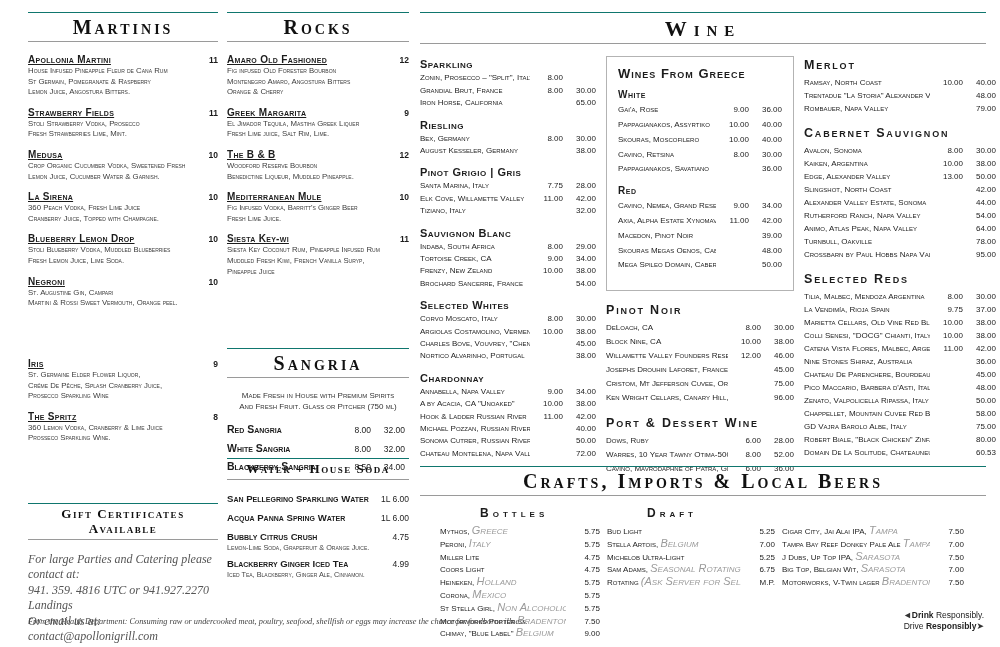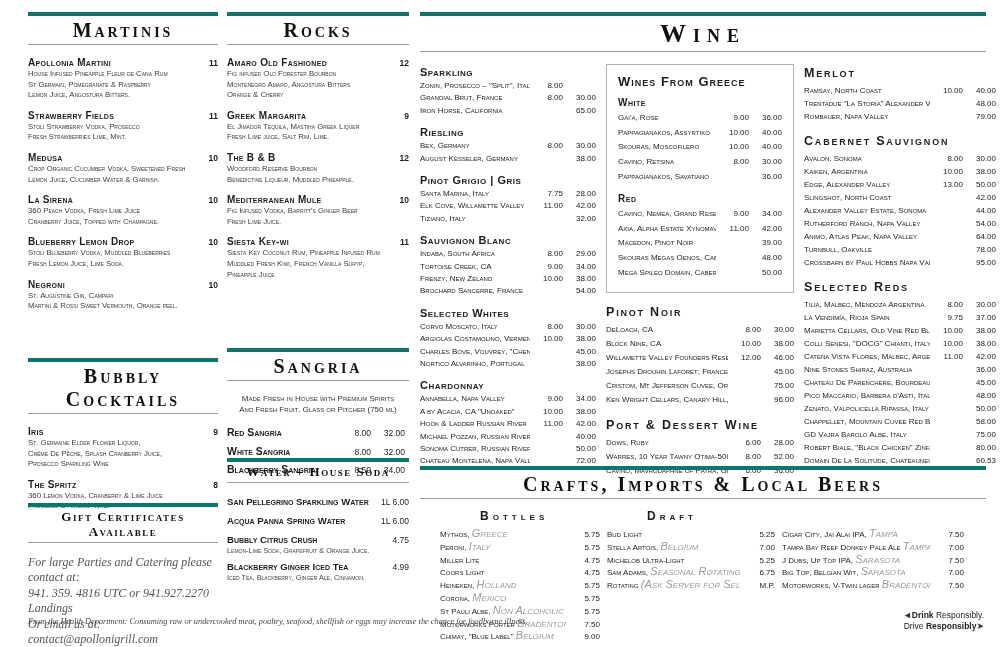--- a/index.html
+++ b/index.html
@@ -2,31 +2,31 @@
 <html><head>
 <meta charset="utf-8">
 <style>
   html,body{margin:0;padding:0;}
   body{
     width:1000px;height:647px;position:relative;background:#fff;
     font-family:"Liberation Sans",sans-serif;color:#1c1c1c;overflow:hidden;
   }
   section{position:absolute;}
   
-  .sec-head{border-top:4px solid #0f766e;border-bottom:1px solid #9a9a9a;padding:3px 0 2px;margin-bottom:12px;}
+  .sec-head{border-top:1px solid #0f766e;border-bottom:1px solid #9a9a9a;padding:3px 0 2px;margin-bottom:12px;}
   .sec-title{
     font-family:"Liberation Serif",serif;font-variant:small-caps;font-weight:700;
     font-size:20px;letter-spacing:3px;text-align:center;margin:0;line-height:1.15;color:#111;
   }
-  .sec-title.huge{font-size:26px;letter-spacing:7px;}
+  .sec-title.huge{font-size:22px;letter-spacing:7px;}
   .sec-title.small{font-size:13px;letter-spacing:1.5px;}
   
   .citem{margin-bottom:9px;}
   .crow{display:flex;justify-content:space-between;align-items:baseline;}
-  .cname{font-weight:700;font-size:10px;font-variant:small-caps;letter-spacing:.3px;line-height:12px;}
+  .cname{font-weight:700;font-size:10px;font-variant:small-caps;letter-spacing:.3px;line-height:12px;text-decoration:underline;}
   .cprice{font-size:8.5px;font-weight:700;}
   .cdesc{font-size:7.8px;font-variant:small-caps;color:#3a3a3a;line-height:10.6px;}
   
   .gift-line{font-family:"Liberation Serif",serif;font-style:italic;font-size:12px;color:#555;line-height:15.5px;}
   
   .note-line{text-align:center;font-size:8px;font-variant:small-caps;color:#333;line-height:11px;}
   .sangria-items{margin-top:9px;padding-right:4px;}
   .srow{display:flex;align-items:baseline;line-height:17.5px;font-variant:small-caps;}
   .sname{flex:1;font-weight:700;font-size:10.5px;}
   .sg,.sp{width:34px;text-align:right;font-size:8.5px;}
@@ -40,21 +40,21 @@
   .wine-cols{display:flex;gap:10px;}
   .wcol-a{width:176px;}.wcol-b{width:188px;}.wcol-c{width:192px;}
   .wg-title{font-weight:700;font-variant:small-caps;font-size:11px;letter-spacing:.5px;margin:9px 0 2px;}
   .wg-title.big{font-size:12.5px;letter-spacing:1.8px;margin:11px 0 4px;}
   .wgroup:first-of-type .wg-title{margin-top:2px;}
   .wrow{display:flex;align-items:baseline;font-size:8px;line-height:12.4px;font-variant:small-caps;color:#222;}
   .wname{flex:1;white-space:nowrap;overflow:hidden;}
   .wg-price,.wb-price{width:33px;text-align:right;}
   .wcol-b .wrow{line-height:14px;}
   .wcol-c .wrow{line-height:13px;}
-  .greece-box{border:1px solid #b3b3b3;padding:9px 11px 11px;margin-bottom:12px;}
+  .greece-box{border:1px solid #b3b3b3;padding:9px 11px 17px;margin-bottom:12px;}
   .greece-title{font-weight:700;font-variant:small-caps;font-size:13px;letter-spacing:1px;margin:0 0 4px;}
   .gg-title{font-weight:700;font-variant:small-caps;font-size:10px;letter-spacing:.5px;margin:8px 0 3px;}
   .greece-box .wrow{line-height:14.8px;}
   
   #beers .sec-head{margin-bottom:4px;}
   .beer-cols{display:flex;justify-content:space-between;padding:0 22px 0 20px;}
   .beer-col.bottles{width:160px;}.beer-col.draft{width:168px;}.beer-col.local{width:182px;padding-top:25px;}
   .beer-h{font-weight:700;font-variant:small-caps;font-size:12px;letter-spacing:4px;margin:6px 0 5px;padding-left:40px;}
   .brow{display:flex;align-items:baseline;font-size:8px;line-height:11.8px;font-variant:small-caps;}
   .bname{flex:1;white-space:nowrap;overflow:hidden;}
@@ -154,23 +154,20 @@
 
         <div class="cdesc">St. Augustine Gin, Campari</div>
 
         <div class="cdesc">Martini &amp; Rossi Sweet Vermouth,  Orange peel.</div>
 
     </div>
 
 </section>
 
 <section id="bubbly">
-  <div class="sec-head">
-    <h2 class="sec-title">Bubbly Cocktails</h2>
-  </div>
 
     <div class="citem">
       <div class="crow">
         <span class="cname">Iris</span>
         <span class="cprice">9</span>
       </div>
 
         <div class="cdesc">St. Germaine Elder Flower Liquor,</div>
 
         <div class="cdesc">Créme De Pêche, Splash Cranberry Juice,</div>
@@ -872,21 +869,21 @@
           <span class="bname"><span>Heineken,</span> <i class="borigin">Holland</i></span>
           <span class="bprice">5.75</span>
         </div>
 
         <div class="brow">
           <span class="bname"><span>Corona,</span> <i class="borigin">Mexico</i></span>
           <span class="bprice">5.75</span>
         </div>
 
         <div class="brow">
-          <span class="bname"><span>St Pauli Albe,</span> <i class="borigin">Non Alcoholic</i></span>
+          <span class="bname"><span>St Stella Girl,</span> <i class="borigin">Non Alcoholic</i></span>
           <span class="bprice">5.75</span>
         </div>
 
         <div class="brow">
           <span class="bname"><span>Motorworks Porter</span> <i class="borigin">Bradenton</i></span>
           <span class="bprice">7.50</span>
         </div>
 
         <div class="brow">
           <span class="bname"><span>Chimay, "Blue Label"</span> <i class="borigin">Belgium</i></span>

